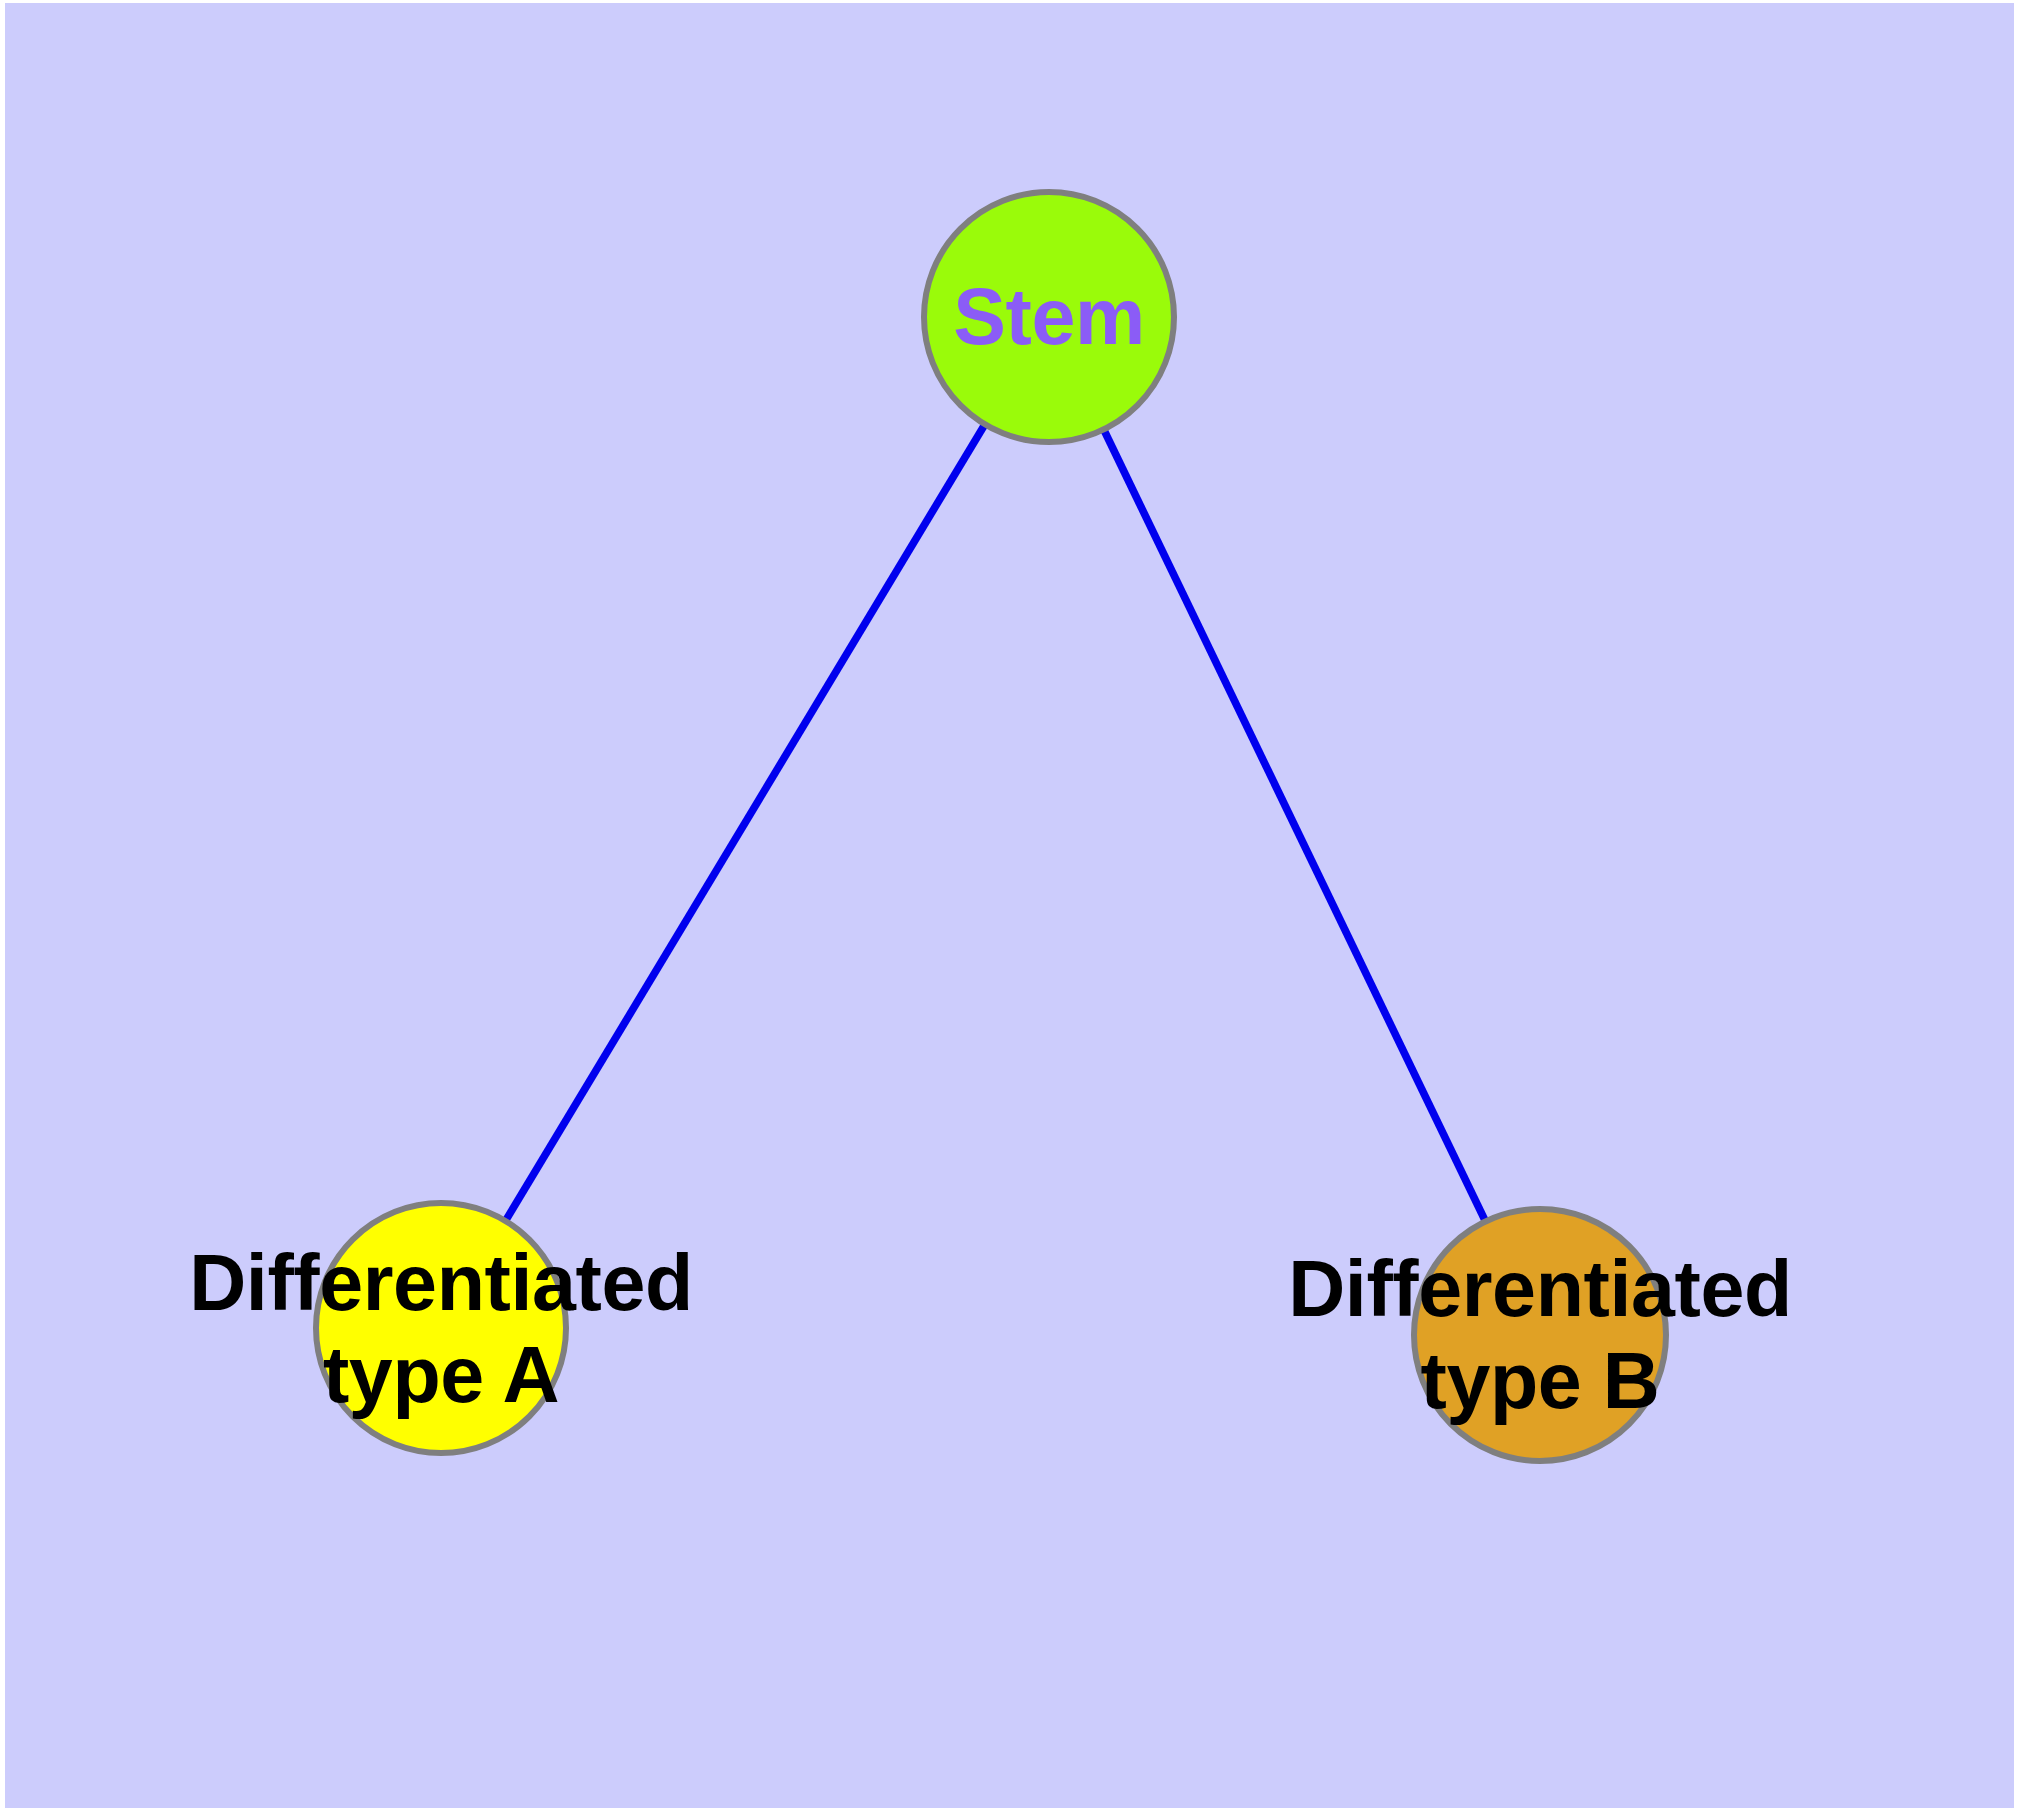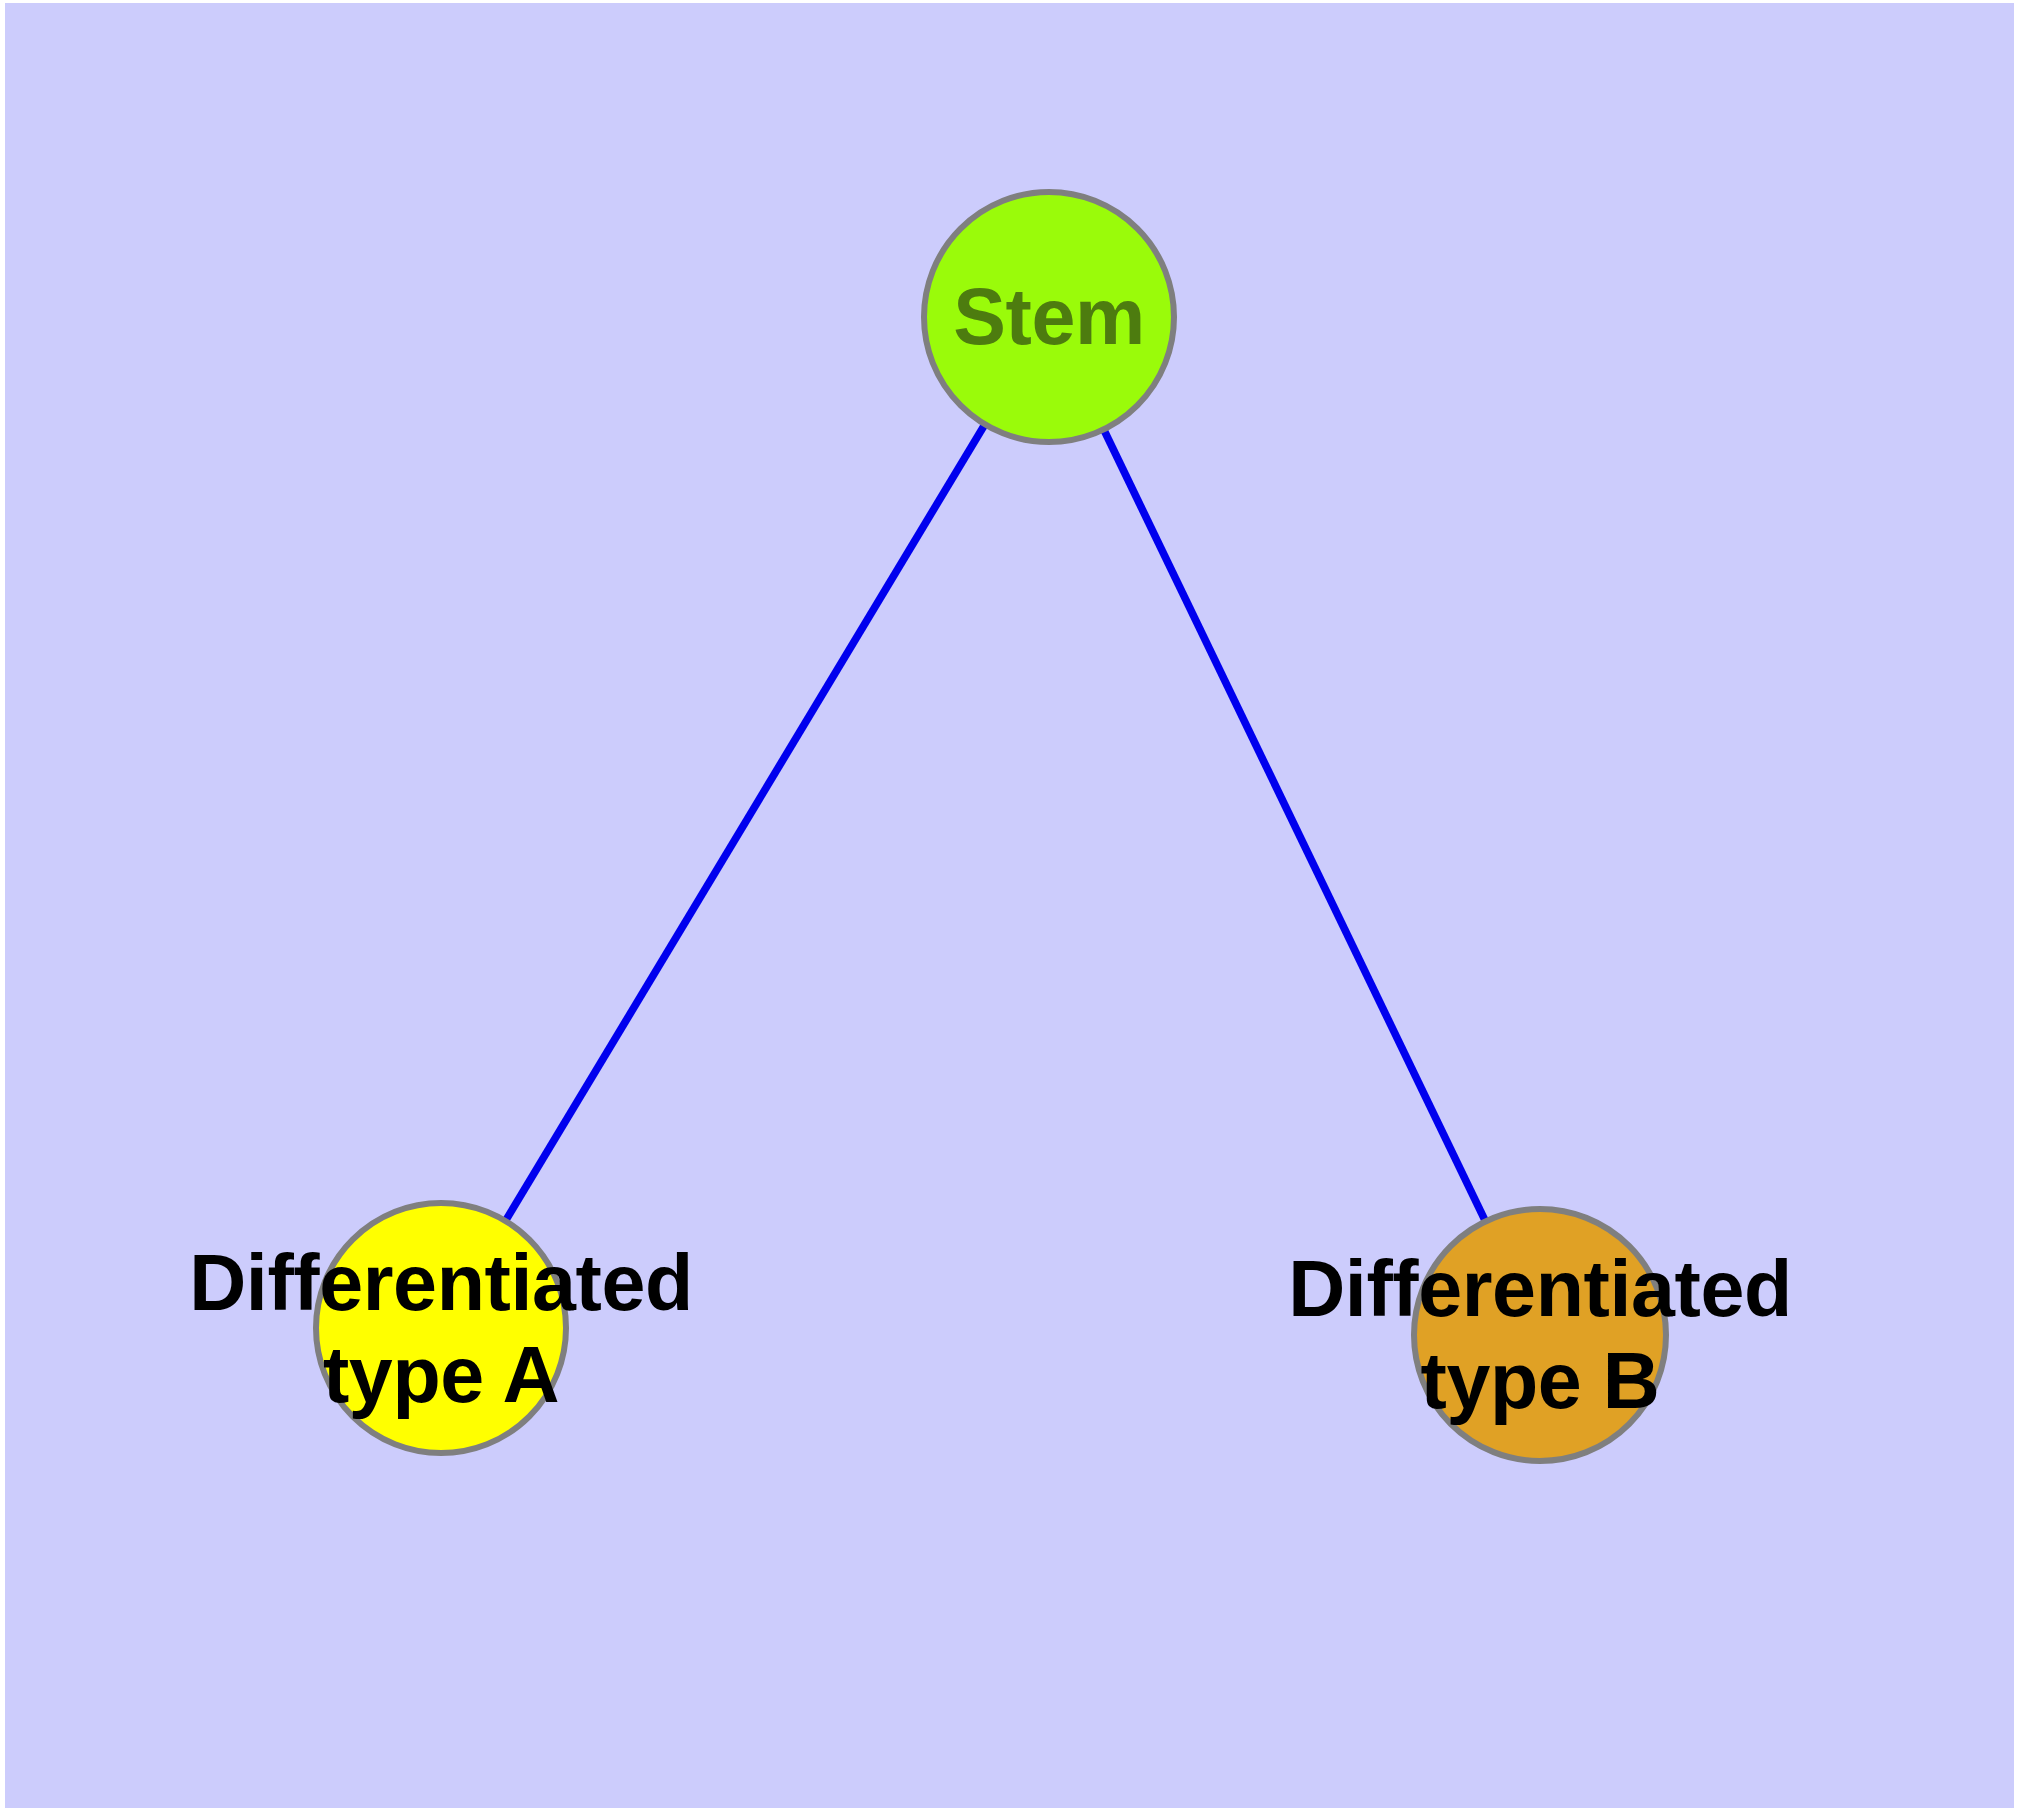--- a/index.html
+++ b/index.html
@@ -106,21 +106,21 @@
 
   <div id="plot-area" style="background: rgb(204, 204, 252);"></div>
 
   <svg id="graph-svg" viewBox="0 0 2384 2138" xmlns="http://www.w3.org/2000/svg">
     <line id="edge-stem-diff-a" x1="1238" y1="374" x2="520" y2="1567" stroke="#0000ee" stroke-width="9" stroke-linecap="butt"></line>
     <line id="edge-stem-diff-b" x1="1238" y1="374" x2="1817" y2="1575" stroke="#0000ee" stroke-width="9" stroke-linecap="butt"></line>
   </svg>
 
   <div class="node-group">
     <div id="node-stem-circle" class="node-circle" style="background: rgb(154, 251, 10); border-color: rgb(127, 127, 127); left: 921px; top: 189px; width: 256px; height: 256px;"></div>
-    <div id="node-stem-label" class="node-label" style="color: #4d7c0f; top: 271px;">Stem</div>
+    <div id="node-stem-label" class="node-label" style="color: #8b5cf6; top: 271px;">Stem</div>
   </div>
 
   <div class="node-group">
     <div id="node-diff-a-circle" class="node-circle" style="background: rgb(255, 255, 0); border-color: rgb(127, 127, 127); left: 313px; top: 1200px; width: 256px; height: 256px;"></div>
     <div id="node-diff-a-label" class="node-label" style="color: rgb(0, 0, 0); top: 1237px;">Differentiated
 type A</div>
   </div>
 
   <div class="node-group">
     <div id="node-diff-b-circle" class="node-circle" style="background: rgb(224, 161, 37); border-color: rgb(127, 127, 127); left: 1411px; top: 1206px; width: 258px; height: 258px;"></div>

